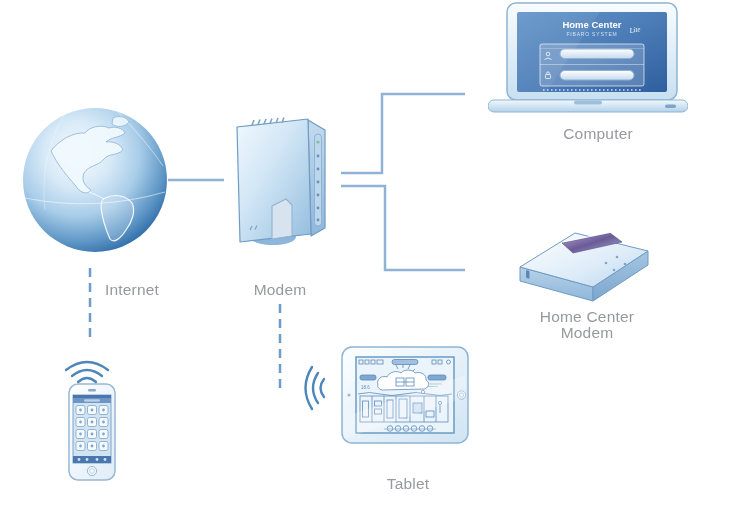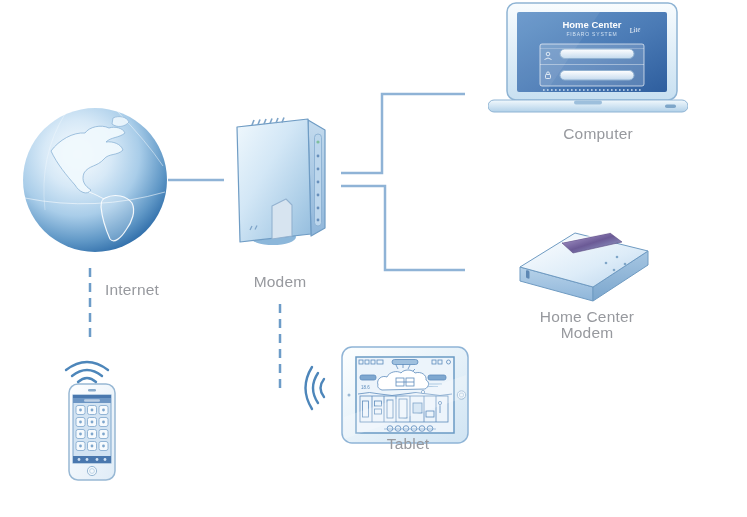--- a/index.html
+++ b/index.html
@@ -295,18 +295,18 @@
 
   <svg class="abs" style="left:294px;top:364px" width="36" height="48" viewBox="0 0 36 48">
     <g fill="none" stroke="#4d86ba" stroke-width="2.4" stroke-linecap="round">
       <path d="M30,15 Q23,24 30,33"></path>
       <path d="M24,9 Q14,24 24,39"></path>
       <path d="M18,3 Q5,24 18,45"></path>
     </g>
   </svg>
 
   <div class="label" style="left:72px;top:282px">Internet</div>
-  <div class="label" style="left:220px;top:274px">Modem</div>
+  <div class="label" style="left:220px;top:282px">Modem</div>
   <div class="label" style="left:538px;top:126px">Computer</div>
   <div class="label" style="left:527px;top:309px">Home Center Modem</div>
-  <div class="label" style="left:348px;top:436px">Tablet</div>
+  <div class="label" style="left:348px;top:476px">Tablet</div>
 
 </div>
 
 </body></html>

